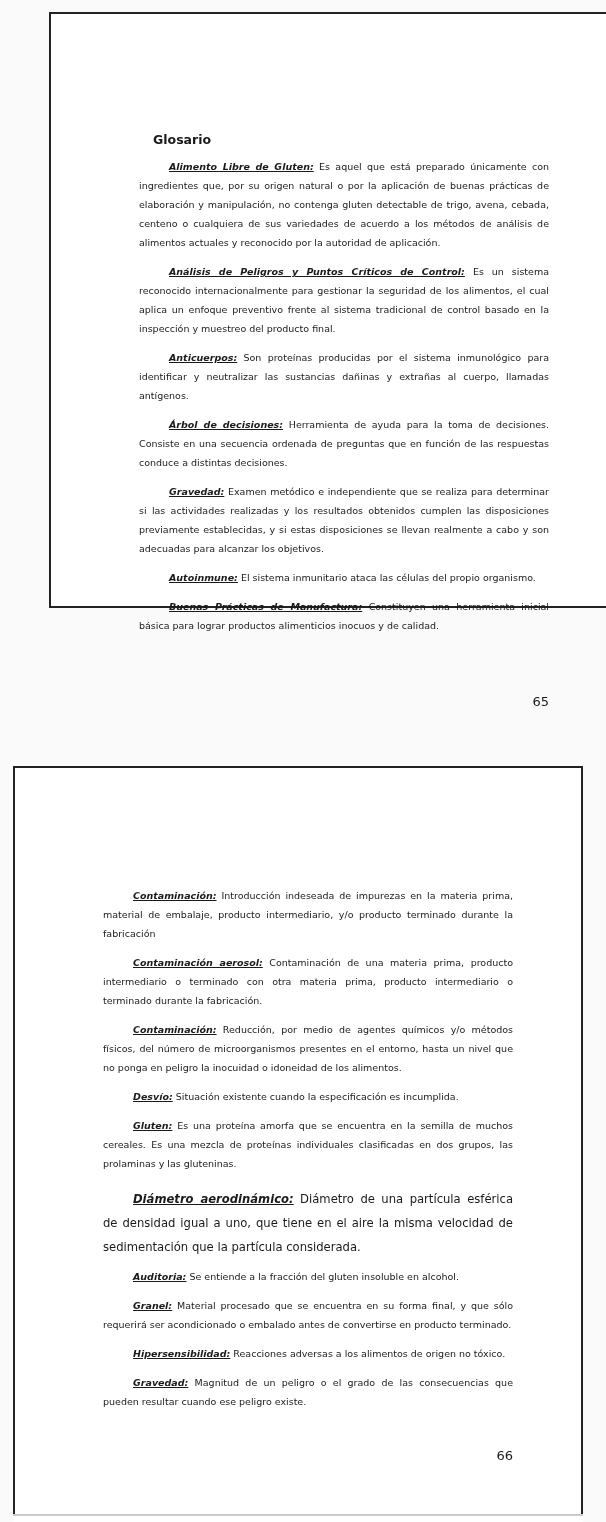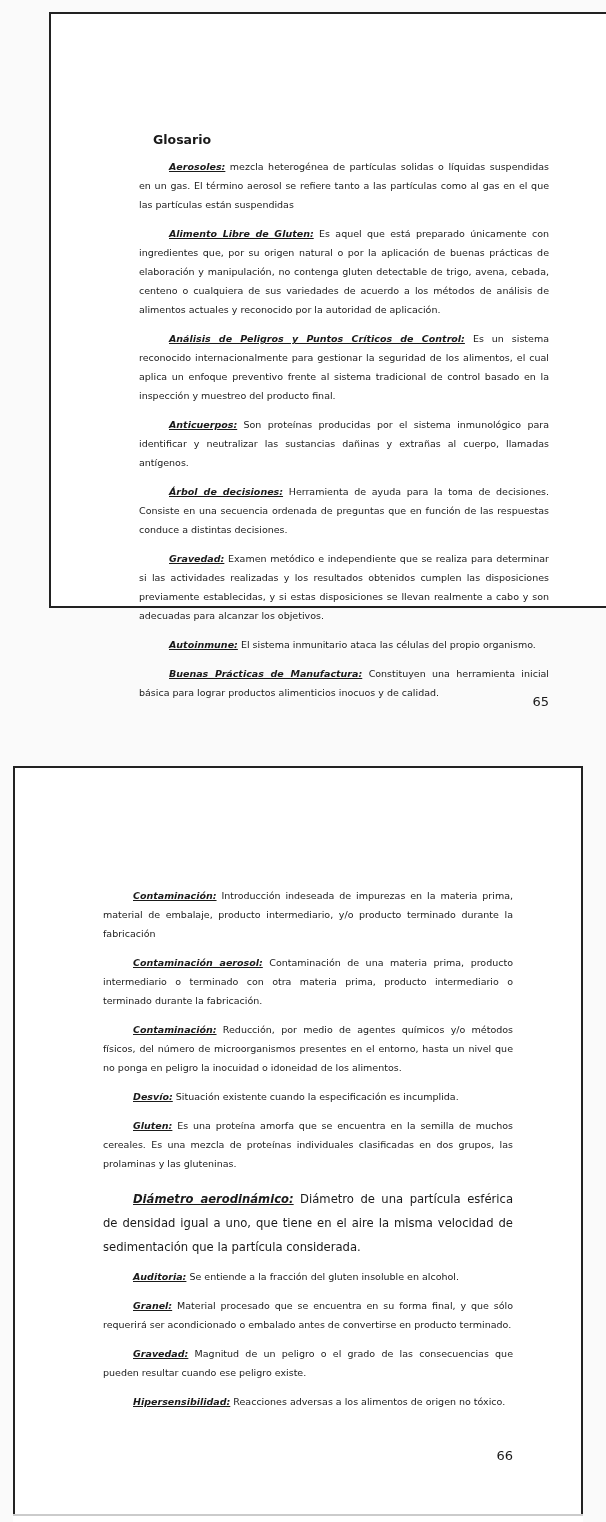--- a/index.html
+++ b/index.html
@@ -79,21 +79,20 @@
 </style>
 </head>
 <body>
 
 <div class="stage">
 
   <div class="page page-1">
     <div class="content">
       <h1 class="doc-heading">Glosario</h1>
       <div>
-          <p class="entry"><span class="term">Aerosoles:</span><span> mezcla heterogénea de partículas solidas o líquidas suspendidas en un gas. El término aerosol se refiere tanto a las partículas como al gas en el que las partículas están suspendidas</span></p>
           <p class="entry"><span class="term">Alimento Libre de Gluten:</span><span> Es aquel que está preparado únicamente con ingredientes que, por su origen natural o por la aplicación de buenas prácticas de elaboración y manipulación, no contenga gluten detectable de trigo, avena, cebada, centeno o cualquiera de sus variedades de acuerdo a los métodos de análisis de alimentos actuales y reconocido por la autoridad de aplicación.</span></p>
           <p class="entry"><span class="term">Análisis de Peligros y Puntos Críticos de Control:</span><span> Es un sistema reconocido internacionalmente para gestionar la seguridad de los alimentos, el cual aplica un enfoque preventivo frente al sistema tradicional de control basado en la inspección y muestreo del producto final.</span></p>
           <p class="entry"><span class="term">Anticuerpos:</span><span> Son proteínas producidas por el sistema inmunológico para identificar y neutralizar las sustancias dañinas y extrañas al cuerpo, llamadas antígenos.</span></p>
           <p class="entry"><span class="term">Árbol de decisiones:</span><span> Herramienta de ayuda para la toma de decisiones. Consiste en una secuencia ordenada de preguntas que en función de las respuestas conduce a distintas decisiones.</span></p>
           <p class="entry"><span class="term">Gravedad:</span><span> Examen metódico e independiente que se realiza para determinar si las actividades realizadas y los resultados obtenidos cumplen las disposiciones previamente establecidas, y si estas disposiciones se llevan realmente a cabo y son adecuadas para alcanzar los objetivos.</span></p>
           <p class="entry"><span class="term">Autoinmune:</span><span> El sistema inmunitario ataca las células del propio organismo.</span></p>
           <p class="entry"><span class="term">Buenas Prácticas de Manufactura:</span><span> Constituyen una herramienta inicial básica para lograr productos alimenticios inocuos y de calidad.</span></p>
         </div>
     </div>
     <div class="page-number">65</div>
@@ -103,22 +102,22 @@
     <div class="content">
       <div>
           <p class="entry"><span class="term">Contaminación:</span><span> Introducción indeseada de impurezas en la materia prima, material de embalaje, producto intermediario, y/o producto terminado durante la fabricación</span></p>
           <p class="entry"><span class="term">Contaminación aerosol:</span><span> Contaminación de una materia prima, producto intermediario o terminado con otra materia prima, producto intermediario o terminado durante la fabricación.</span></p>
           <p class="entry"><span class="term">Contaminación:</span><span> Reducción, por medio de agentes químicos y/o métodos físicos, del número de microorganismos presentes en el entorno, hasta un nivel que no ponga en peligro la inocuidad o idoneidad de los alimentos.</span></p>
           <p class="entry"><span class="term">Desvío:</span><span> Situación existente cuando la especificación es incumplida.</span></p>
           <p class="entry"><span class="term">Gluten:</span><span> Es una proteína amorfa que se encuentra en la semilla de muchos cereales. Es una mezcla de proteínas individuales clasificadas en dos grupos, las prolaminas y las gluteninas.</span></p>
           <p class="entry large"><span class="term">Diámetro aerodinámico:</span><span> Diámetro de una partícula esférica de densidad igual a uno, que tiene en el aire la misma velocidad de sedimentación que la partícula considerada.</span></p>
           <p class="entry"><span class="term">Auditoria:</span><span> Se entiende a la fracción del gluten insoluble en alcohol.</span></p>
           <p class="entry"><span class="term">Granel:</span><span> Material procesado que se encuentra en su forma final, y que sólo requerirá ser acondicionado o embalado antes de convertirse en producto terminado.</span></p>
+          <p class="entry"><span class="term">Hipersensibilidad:</span><span> Reacciones adversas a los alimentos de origen no tóxico.</span></p>
           <p class="entry"><span class="term">Gravedad:</span><span> Magnitud de un peligro o el grado de las consecuencias que pueden resultar cuando ese peligro existe.</span></p>
-          <p class="entry"><span class="term">Hipersensibilidad:</span><span> Reacciones adversas a los alimentos de origen no tóxico.</span></p>
         </div>
     </div>
     <div class="page-number">66</div>
   </div>
 
   <div class="next-page-edge"></div>
 
 </div>
 
 </body></html>

